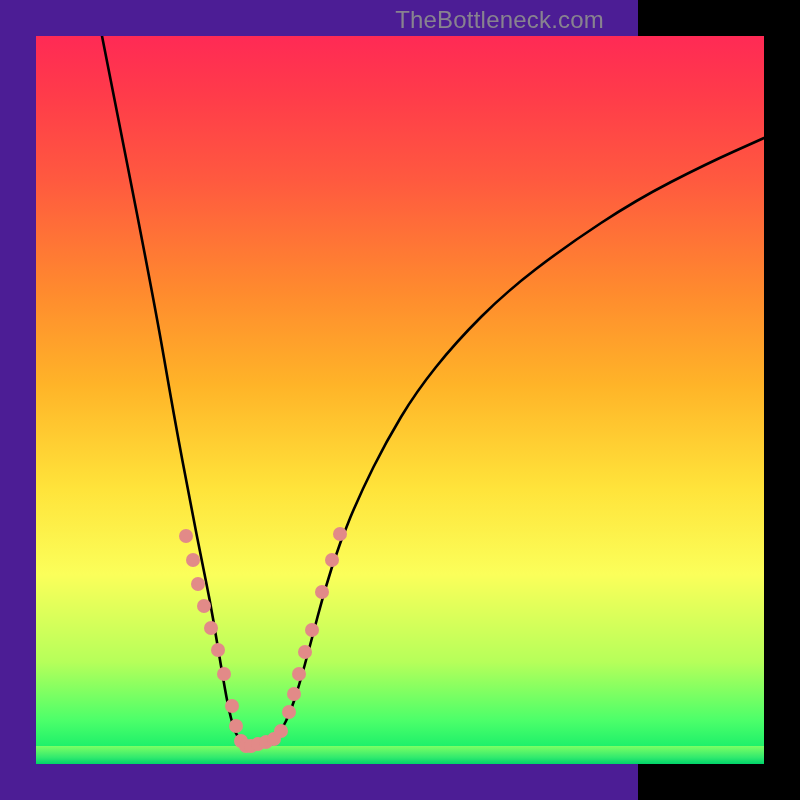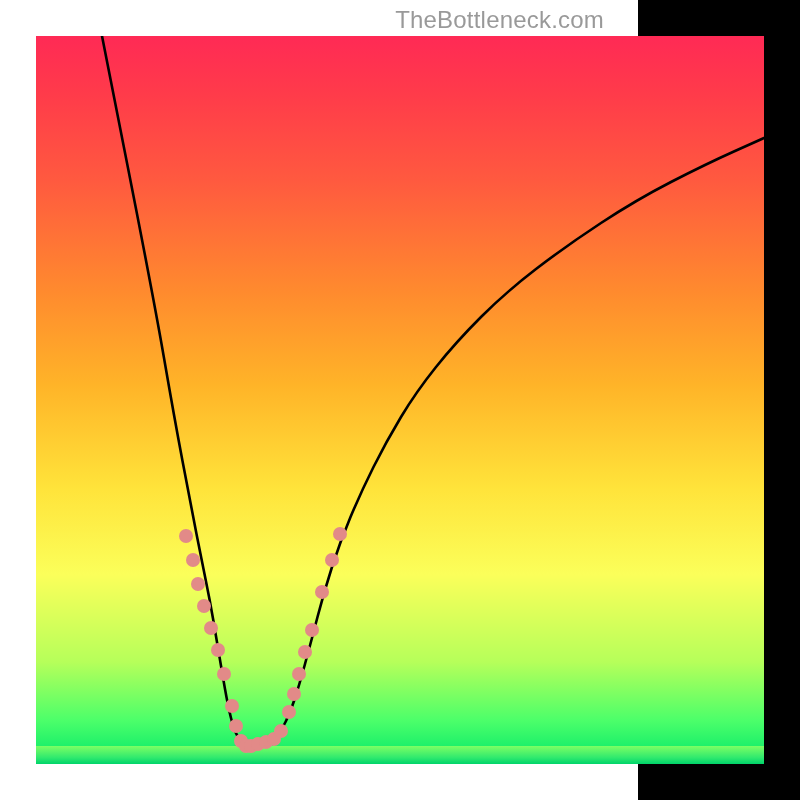--- a/index.html
+++ b/index.html
@@ -8,21 +8,21 @@
     width: 800px;
     height: 800px;
     background: #000;
     overflow: hidden;
     font-family: Arial, Helvetica, sans-serif;
   }
   .stage {
     position: relative;
     width: 638px;
     height: 800px;
-    background: #ffffff;
+    background: #4c1d95;
   }
   .plot-area {
     position: absolute;
     left: 36px;
     top: 36px;
     width: 728px;
     height: 728px;
     background: linear-gradient(
       to bottom,
       #ff2a55 0%,

